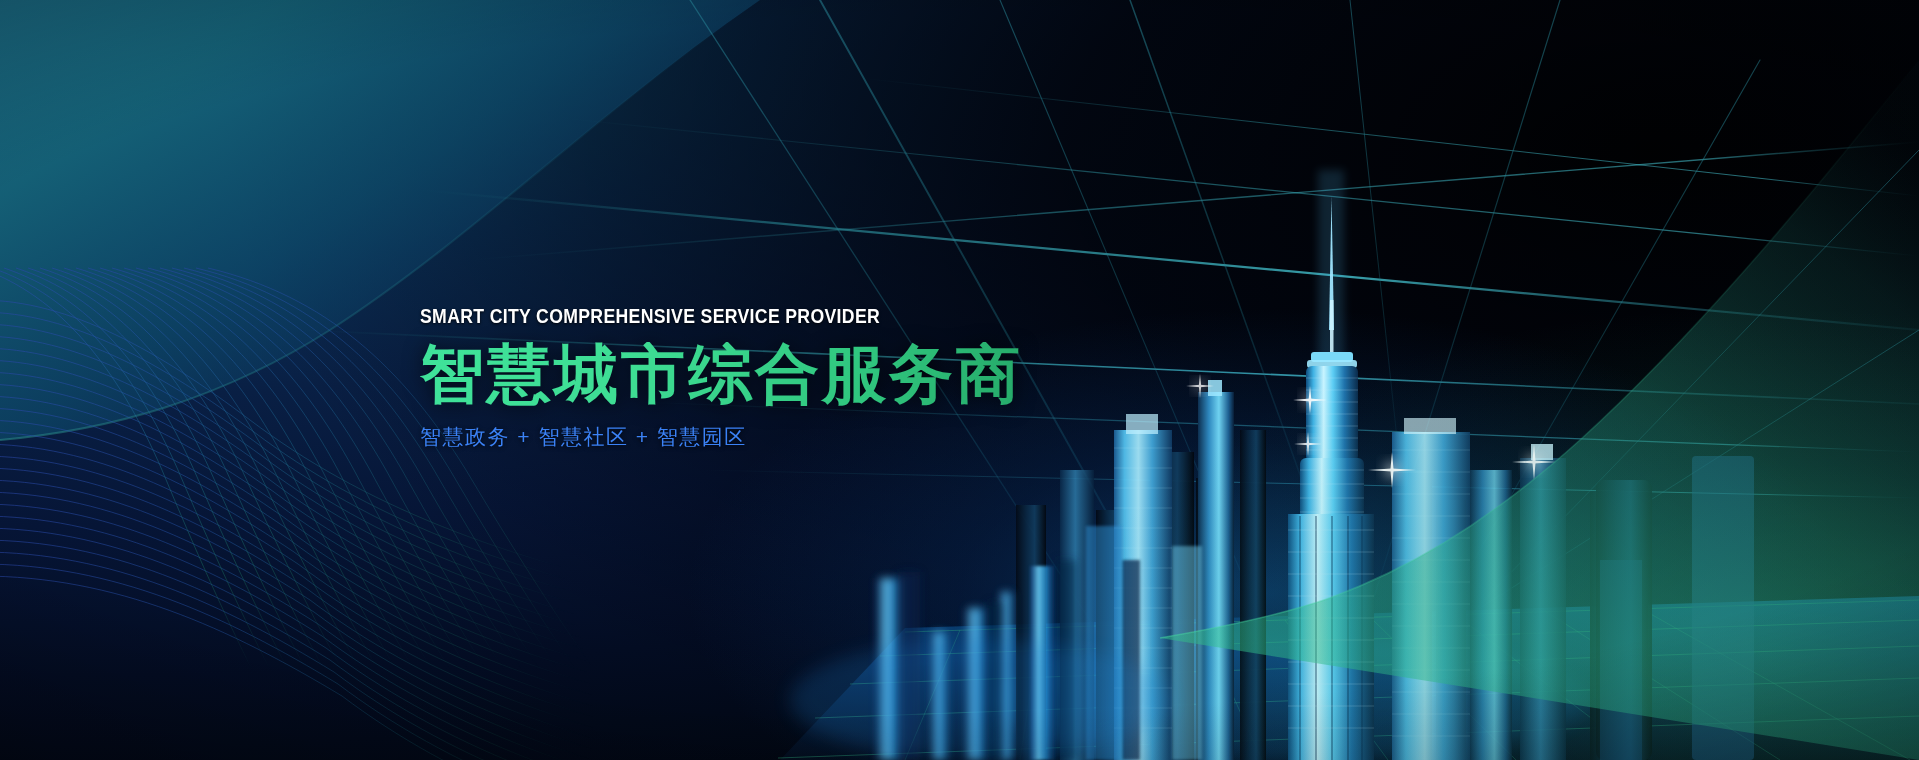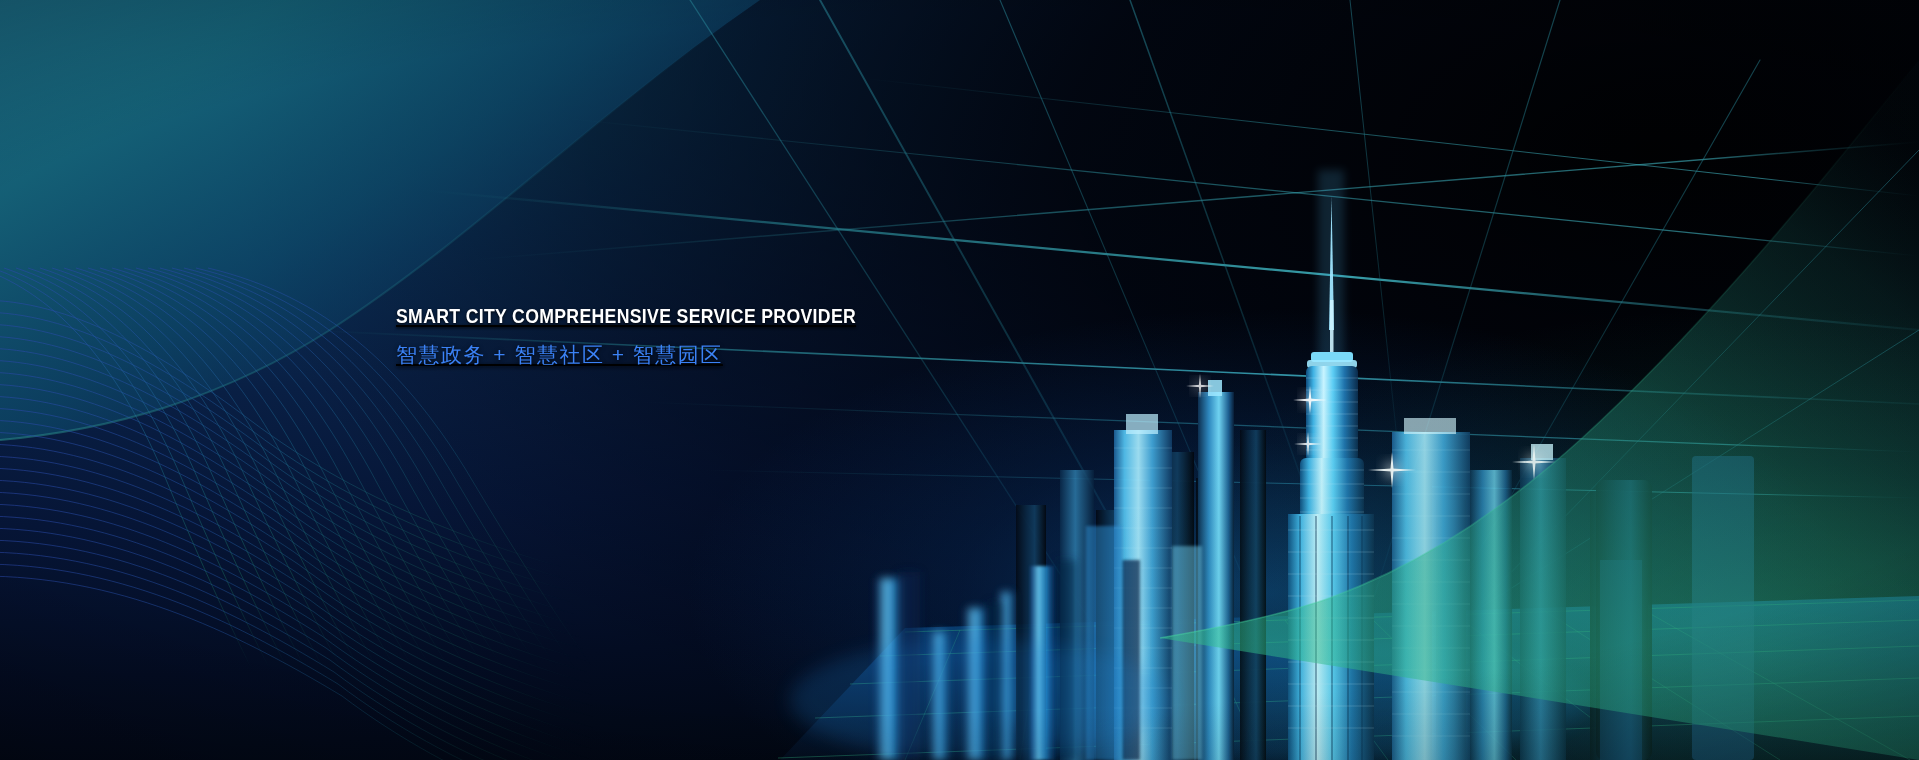--- a/index.html
+++ b/index.html
@@ -27,21 +27,21 @@
   #bg-glow-city{
     background:
       radial-gradient(42% 52% at 66% 78%, rgba(22,120,210,.40) 0%, rgba(14,80,160,.20) 38%, rgba(0,0,0,0) 72%);
   }
 
   
   svg.layer{display:block;}
 
   
   #text-block{
-    position:absolute;left:396px;top:305px;width:700px;z-index:40;text-decoration:underline;
+    position:absolute;left:420px;top:305px;width:700px;z-index:40;
   }
   #eyebrow{
     font-size:21px;font-weight:700;color:#ffffff;letter-spacing:.4px;
     transform:scaleX(.84);transform-origin:left center;
     white-space:nowrap;line-height:1;
     text-shadow:0 1px 3px rgba(0,0,0,.85);
     margin:0 0 16px 0;
   }
   #headline{
     font-size:64px;font-weight:700;line-height:1.03;letter-spacing:3px;
@@ -479,16 +479,17 @@
     <path d="M1919,60 C1800,210 1690,340 1580,440 C1480,530 1400,572 1330,598 C1290,612 1230,626 1160,638 L1919,760 Z" fill="url(#gGreenOv)"></path>
     <path d="M1919,60 C1800,210 1690,340 1580,440 C1480,530 1400,572 1330,598 C1290,612 1230,626 1160,638" fill="none" stroke="url(#gGreenEdge)" stroke-width="1.6"></path>
   </svg>
 
   <div class="layer" style="background:radial-gradient(48% 60% at 92% 86%, rgba(48,190,134,.26) 0%, rgba(30,140,110,.12) 42%, rgba(0,0,0,0) 76%);"></div>
 
   <div class="layer" id="bg-vignette"></div>
 
   <div id="text-block">
     <div id="eyebrow">SMART CITY COMPREHENSIVE SERVICE PROVIDER</div>
+    <h1 id="headline">智慧城市综合服务商</h1>
     <div id="subtitle">智慧政务 + 智慧社区 + 智慧园区</div>
   </div>
 
 </div>
 
 </body></html>

